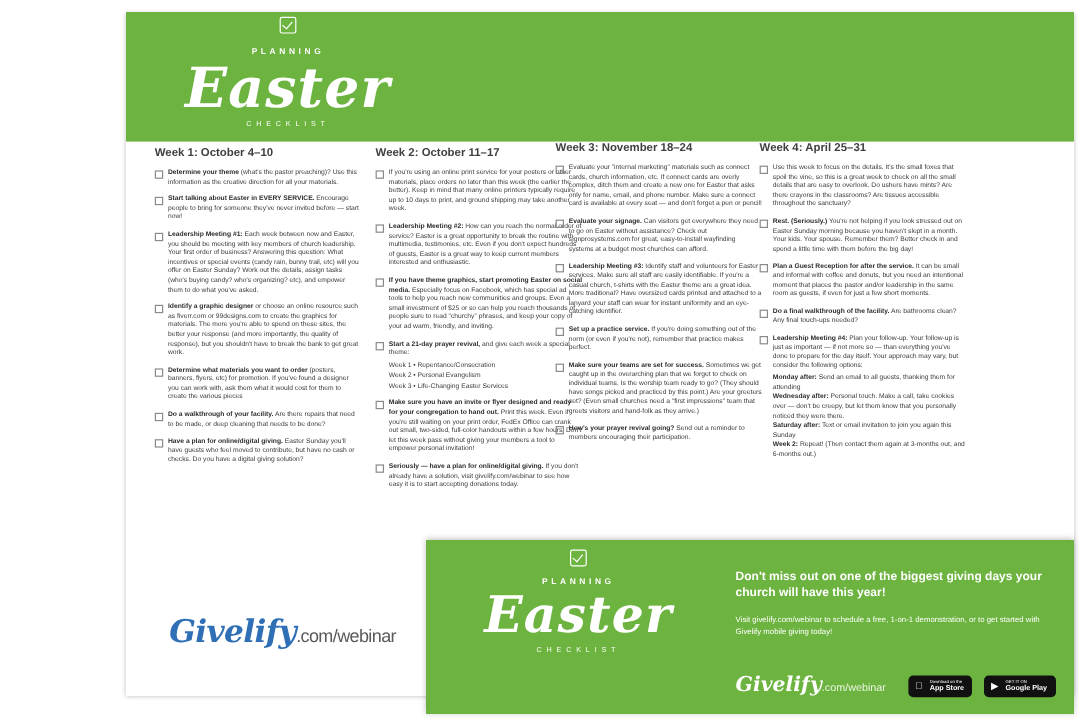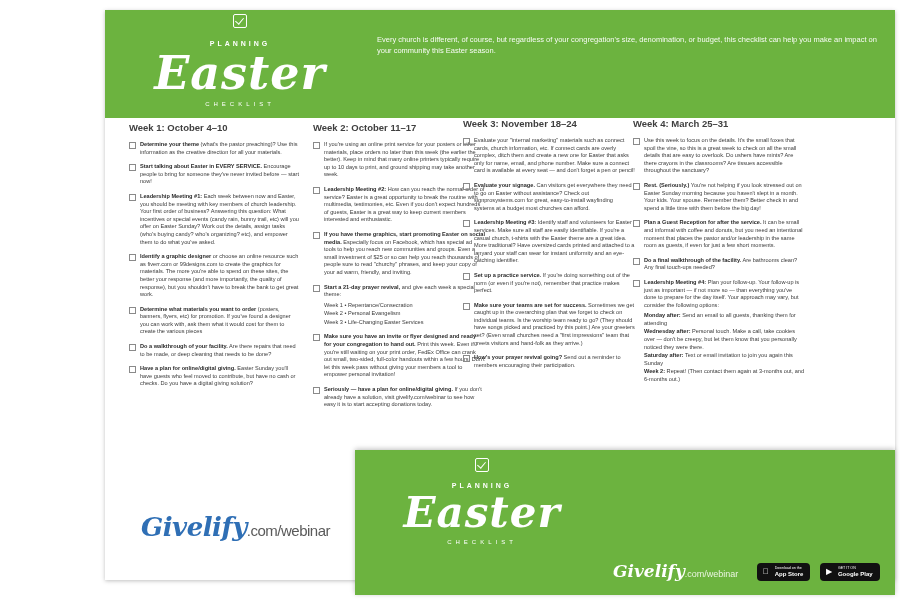--- a/index.html
+++ b/index.html
@@ -140,21 +140,20 @@
   <div class="sheet">
 
     <div class="hdr">
       <div class="hdr-logo">
         <div class="logo-check"></div>
         <div class="logo-planning">PLANNING</div>
         <div class="logo-easter">Easter</div>
         <div class="logo-checklist">CHECKLIST</div>
       </div>
       <div class="hdr-text">
-        <div class="hdr-sub">Every church is different, of course, but regardless of your congregation's size, denomination, or budget, this checklist can help you make an impact on your community this Easter season.</div>
       </div>
     </div>
 
     <div class="cols">
 
       <div class="col c1">
         <div class="col-title">Week 1: October 4–10</div>
         <div class="item"><span class="box"></span><b>Determine your theme</b><span> (what's the pastor preaching)? Use this information as the creative direction for all your materials.</span></div>
         <div class="item"><span class="box"></span><b>Start talking about Easter in EVERY SERVICE.</b><span> Encourage people to bring for someone they've never invited before — start now!</span></div>
         <div class="item"><span class="box"></span><b>Leadership Meeting #1:</b><span> Each week between now and Easter, you should be meeting with key members of church leadership. Your first order of business? Answering this question: What incentives or special events (candy rain, bunny trail, etc) will you offer on Easter Sunday? Work out the details, assign tasks (who's buying candy? who's organizing? etc), and empower them to do what you've asked.</span></div>
@@ -184,21 +183,21 @@
         <div class="col-title">Week 3: November 18–24</div>
         <div class="item"><span class="box"></span><b></b><span>Evaluate your "internal marketing" materials such as connect cards, church information, etc. If connect cards are overly complex, ditch them and create a new one for Easter that asks only for name, email, and phone number. Make sure a connect card is available at every seat — and don't forget a pen or pencil!</span></div>
         <div class="item"><span class="box"></span><b>Evaluate your signage.</b><span> Can visitors get everywhere they need to go on Easter without assistance? Check out signprosystems.com for great, easy-to-install wayfinding systems at a budget most churches can afford.</span></div>
         <div class="item"><span class="box"></span><b>Leadership Meeting #3:</b><span> Identify staff and volunteers for Easter services. Make sure all staff are easily identifiable. If you're a casual church, t-shirts with the Easter theme are a great idea. More traditional? Have oversized cards printed and attached to a lanyard your staff can wear for instant uniformity and an eye-catching identifier.</span></div>
         <div class="item"><span class="box"></span><b>Set up a practice service.</b><span> If you're doing something out of the norm (or even if you're not), remember that practice makes perfect.</span></div>
         <div class="item"><span class="box"></span><b>Make sure your teams are set for success.</b><span> Sometimes we get caught up in the overarching plan that we forget to check on individual teams. Is the worship team ready to go? (They should have songs picked and practiced by this point.) Are your greeters set? (Even small churches need a "first impressions" team that greets visitors and hand-folk as they arrive.)</span></div>
         <div class="item"><span class="box"></span><b>How's your prayer revival going?</b><span> Send out a reminder to members encouraging their participation.</span></div>
       </div>
 
       <div class="col c4">
-        <div class="col-title">Week 4: March 25–31</div>
+        <div class="col-title">Week 4: April 25–31</div>
         <div class="item"><span class="box"></span><b></b><span>Use this week to focus on the details. It's the small foxes that spoil the vine, so this is a great week to check on all the small details that are easy to overlook. Do ushers have mints? Are there crayons in the classrooms? Are tissues accessible throughout the sanctuary?</span></div>
         <div class="item"><span class="box"></span><b>Rest. (Seriously.)</b><span> You're not helping if you look stressed out on Easter Sunday morning because you haven't slept in a month. Your kids. Your spouse. Remember them? Better check in and spend a little time with them before the big day!</span></div>
         <div class="item"><span class="box"></span><b>Plan a Guest Reception for after the service.</b><span> It can be small and informal with coffee and donuts, but you need an intentional moment that places the pastor and/or leadership in the same room as guests, if even for just a few short moments.</span></div>
         <div class="item"><span class="box"></span><b>Do a final walkthrough of the facility.</b><span> Are bathrooms clean? Any final touch-ups needed?</span></div>
         <div class="item"><span class="box"></span><b>Leadership Meeting #4:</b><span> Plan your follow-up. Your follow-up is just as important — if not more so — than everything you've done to prepare for the day itself. Your approach may vary, but consider the following options:</span>
           <div class="sublist">
             <div><b>Monday after:</b><span> Send an email to all guests, thanking them for attending</span></div>
             <div><b>Wednesday after:</b><span> Personal touch. Make a call, take cookies over — don't be creepy, but let them know that you personally noticed they were there.</span></div>
             <div><b>Saturday after:</b><span> Text or email invitation to join you again this Sunday</span></div>
             <div><b>Week 2:</b><span> Repeat! (Then contact them again at 3-months out, and 6-months out.)</span></div>
@@ -228,20 +227,24 @@
 
   </div>
 
   <div class="card">
     <div class="card-logo">
       <div class="logo-check"></div>
       <div class="logo-planning">PLANNING</div>
       <div class="logo-easter">Easter</div>
       <div class="logo-checklist">CHECKLIST</div>
     </div>
+    <div class="card-right">
+      <div class="card-head">Don't miss out on one of the biggest giving days your church will have this year!</div>
+      <div class="card-sub">Visit givelify.com/webinar to schedule a free, 1-on-1 demonstration, or to get started with Givelify mobile giving today!</div>
+    </div>
     <div class="card-bottom">
       <span class="card-givelify">
         <span>Givelify</span><span class="dom">.com/webinar</span>
       </span>
       <span class="card-badges">
         <span class="badge">
           <span class="gl" style="font-size:8px;top:4px;"></span>
           <span class="small" style="margin-left:11px;">Download on the</span>
           <span class="big" style="margin-left:11px;">App Store</span>
         </span>

